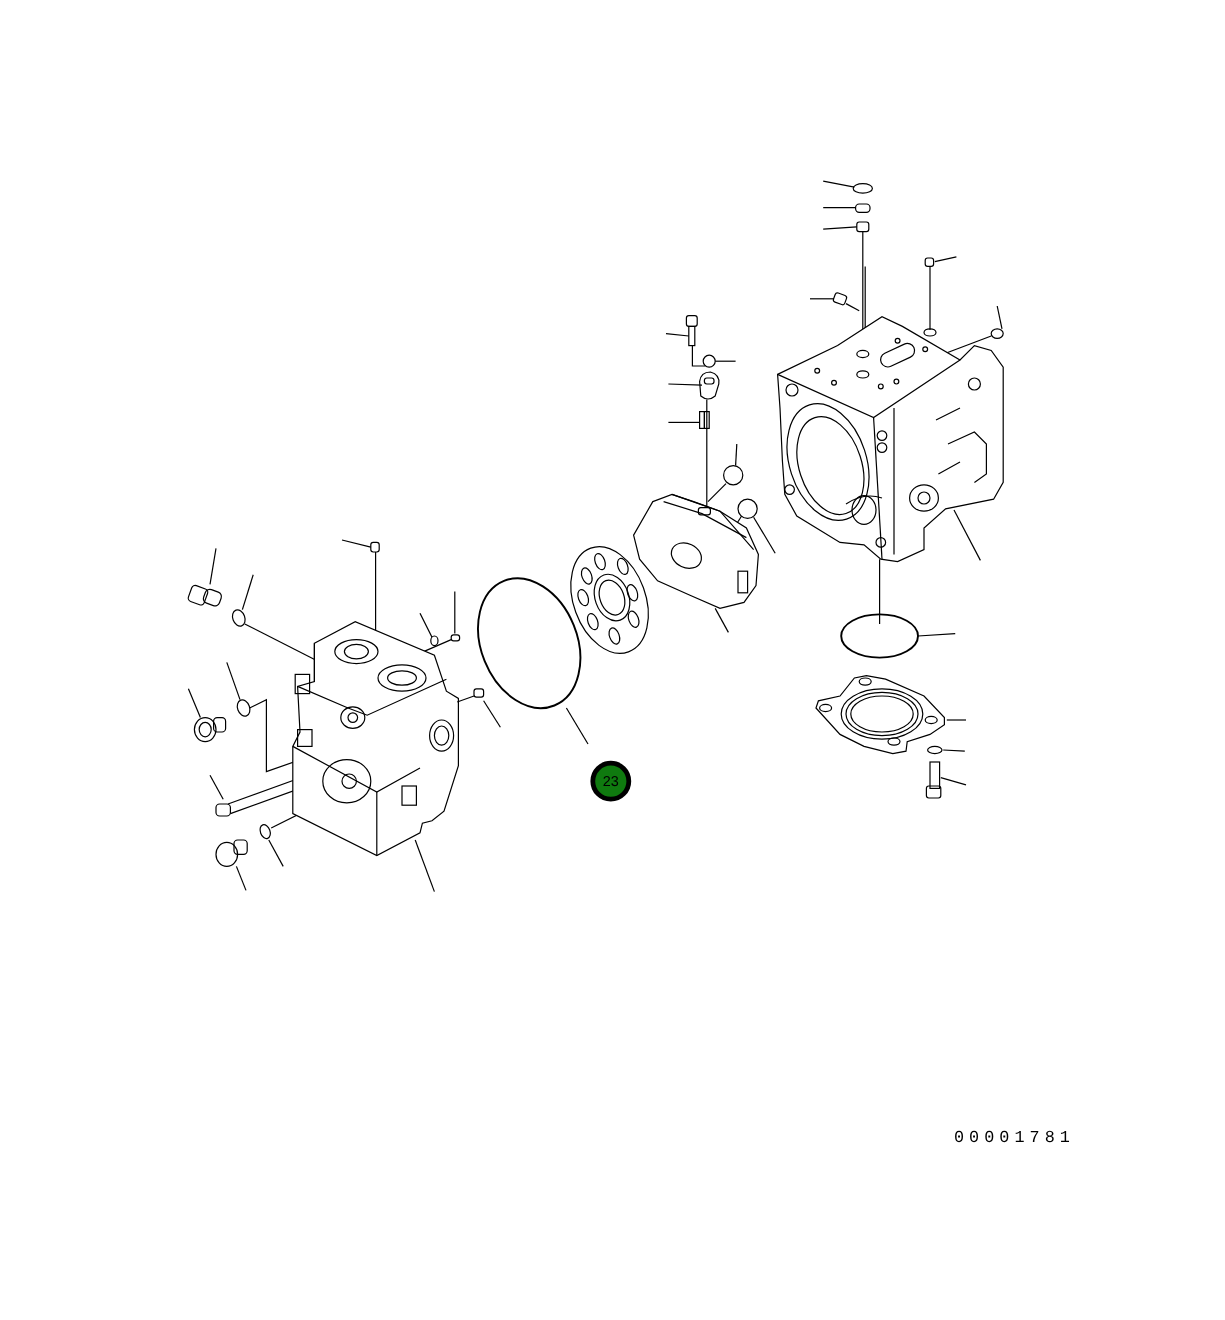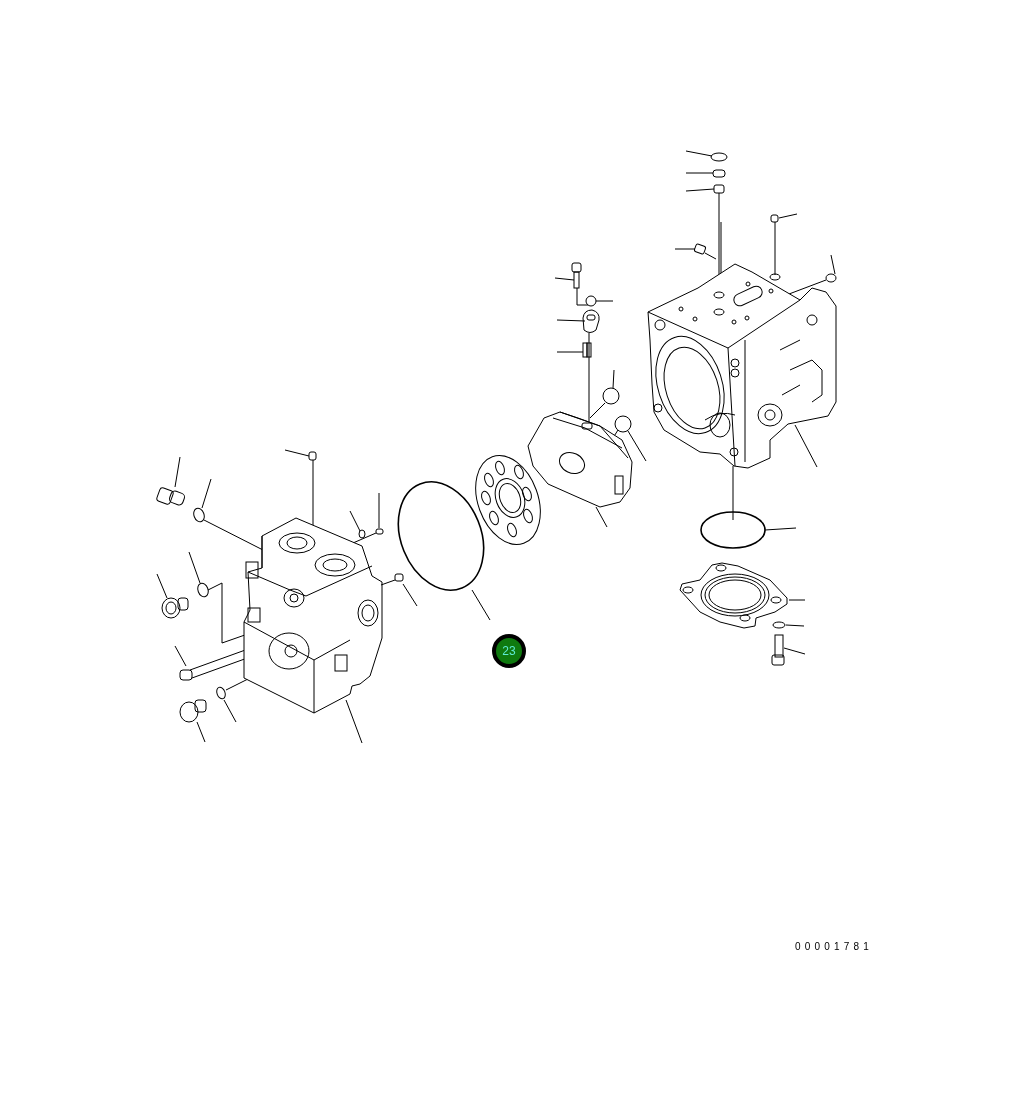--- a/index.html
+++ b/index.html
@@ -1,22 +1,22 @@
 <!DOCTYPE html>
 <html><head>
 <meta charset="utf-8">
 <style>
   html, body { margin:0; padding:0; background:#ffffff; }
   body { width:1021px; height:1100px; position:relative; overflow:hidden; font-family:"Liberation Sans", sans-serif; }
   #diagram { position:absolute; left:0; top:0; width:1021px; height:1100px; }
   #diagram .ln { fill:none; stroke:#000; stroke-width:1; }
   #diagram .lnw { fill:#fff; stroke:#000; stroke-width:1; }
   #diagram .thick { fill:none; stroke:#000; stroke-width:1.6; }
-  .callout { position:absolute; width:34px; height:34px; border-radius:50%; background:#0f7a0f; border:4px solid #000; box-sizing:border-box; display:flex; align-items:center; justify-content:center; color:#5eead4; font-size:12px; cursor:pointer; }
-  .drawing-no { position:absolute; font-family:Liberation Sans, sans-serif; font-size:10px; letter-spacing:4.2px; color:#000; }
+  .callout { position:absolute; width:34px; height:34px; border-radius:50%; background:#0f7a0f; border:4px solid #000; box-sizing:border-box; display:flex; align-items:center; justify-content:center; color:#000000; font-size:12px; cursor:pointer; }
+  .drawing-no { position:absolute; font-family:Liberation Mono, monospace; font-size:14px; letter-spacing:4.2px; color:#000; }
 </style>
 </head>
 <body>
 
 <svg id="diagram" viewBox="0 0 1021 1100" xmlns="http://www.w3.org/2000/svg">
 
   <g>
 
     <ellipse class="ln" cx="719" cy="157" rx="8" ry="4"></ellipse>
     <line class="ln" x1="686" y1="151" x2="712" y2="156"></line>

